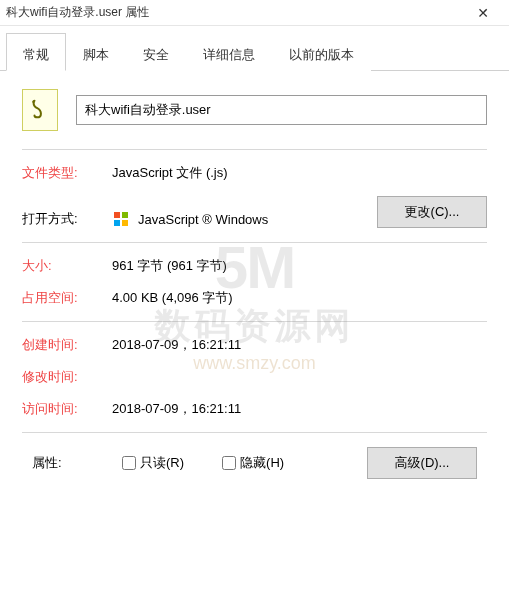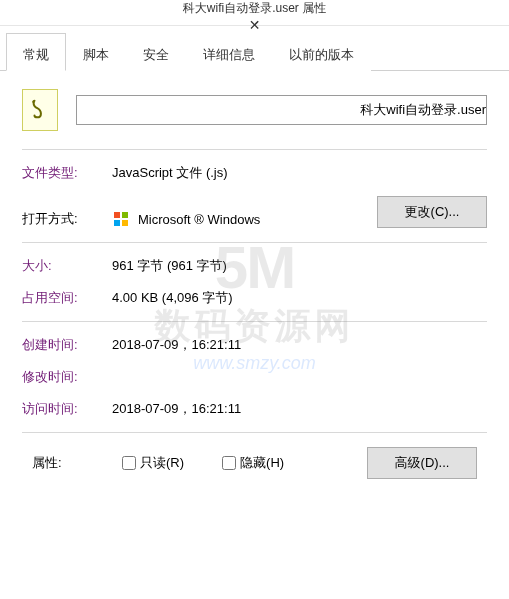--- a/index.html
+++ b/index.html
@@ -13,21 +13,20 @@
     color: #000;
   }
   .titlebar {
     height: 26px;
     display: flex;
     align-items: center;
     padding: 0 6px;
     background: #fff;
     border-bottom: 1px solid #e6e6e6;
     justify-content: space-between;
-    flex-direction: column;
   }
   .titlebar .title { font-size: 12px; color: #333; }
   .titlebar .close {
     width: 40px;
     height: 24px;
     display: flex;
     align-items: center;
     justify-content: center;
     font-size: 14px;
     color: #333;
@@ -70,39 +69,38 @@
     background: #ffffe8;
     display: flex;
     align-items: center;
     justify-content: center;
     position: relative;
   }
   .file-icon svg { width: 22px; height: 26px; }
   .filename-box {
     flex: 1;
     border: 1px solid #9a9a9a;
-    padding: 5px 0;
-    font-size: 13px;
-    background: #fff;
-    text-align: right;
+    padding: 5px 8px;
+    font-size: 13px;
+    background: #fff;
   }
   .sep {
     border: none;
     border-top: 1px solid #d8d8d8;
     margin: 12px 0;
   }
   .row {
     display: flex;
     align-items: center;
     margin: 14px 0;
     font-size: 13px;
   }
   .row .label {
     width: 90px;
-    color: #701a75;
+    color: #ef4444;
   }
   .row .value {
     flex: 1;
     color: #000;
   }
   .open-with-row {
     display: flex;
     align-items: flex-end;
     margin: 14px 0;
   }
@@ -156,21 +154,21 @@
     justify-content: center;
     opacity: 0.18;
     margin-top: 7px;
   }
   .wm-inner {
     text-align: center;
     color: #8a8a8a;
   }
   .wm-big { font-size: 60px; font-weight: 700; letter-spacing: -2px; }
   .wm-txt { font-size: 36px; font-weight: 700; letter-spacing: 4px; }
-  .wm-url { font-size: 18px; color: #3b82f6; margin-top: 2px; font-style: italic; }
+  .wm-url { font-size: 18px; color: #a16207; margin-top: 2px; }
   .wrapper { position: relative; width: 509px; height: 599px; }
 </style>
 </head>
 <body>
 
 <div class="wrapper">
 
   <div class="titlebar">
     <span class="title">科大wifi自动登录.user 属性</span>
     <div class="close">
@@ -209,21 +207,21 @@
       <span class="label">打开方式:</span>
       <div class="ow-app">
         <span class="ow-icon">
           <svg width="16" height="16" viewBox="0 0 16 16">
             <rect x="1" y="1" width="6" height="6" fill="#f25022"></rect>
             <rect x="9" y="1" width="6" height="6" fill="#7fba00"></rect>
             <rect x="1" y="9" width="6" height="6" fill="#00a4ef"></rect>
             <rect x="9" y="9" width="6" height="6" fill="#ffb900"></rect>
           </svg>
         </span>
-        <span>Microsoft ® Windows</span>
+        <span>JavaScript ® Windows</span>
       </div>
       <button class="btn">更改(C)...</button>
     </div>
 
     <hr class="sep">
 
 
     <div class="row">
       <span class="label">大小:</span>
       <span class="value">961 字节 (961 字节)</span>

